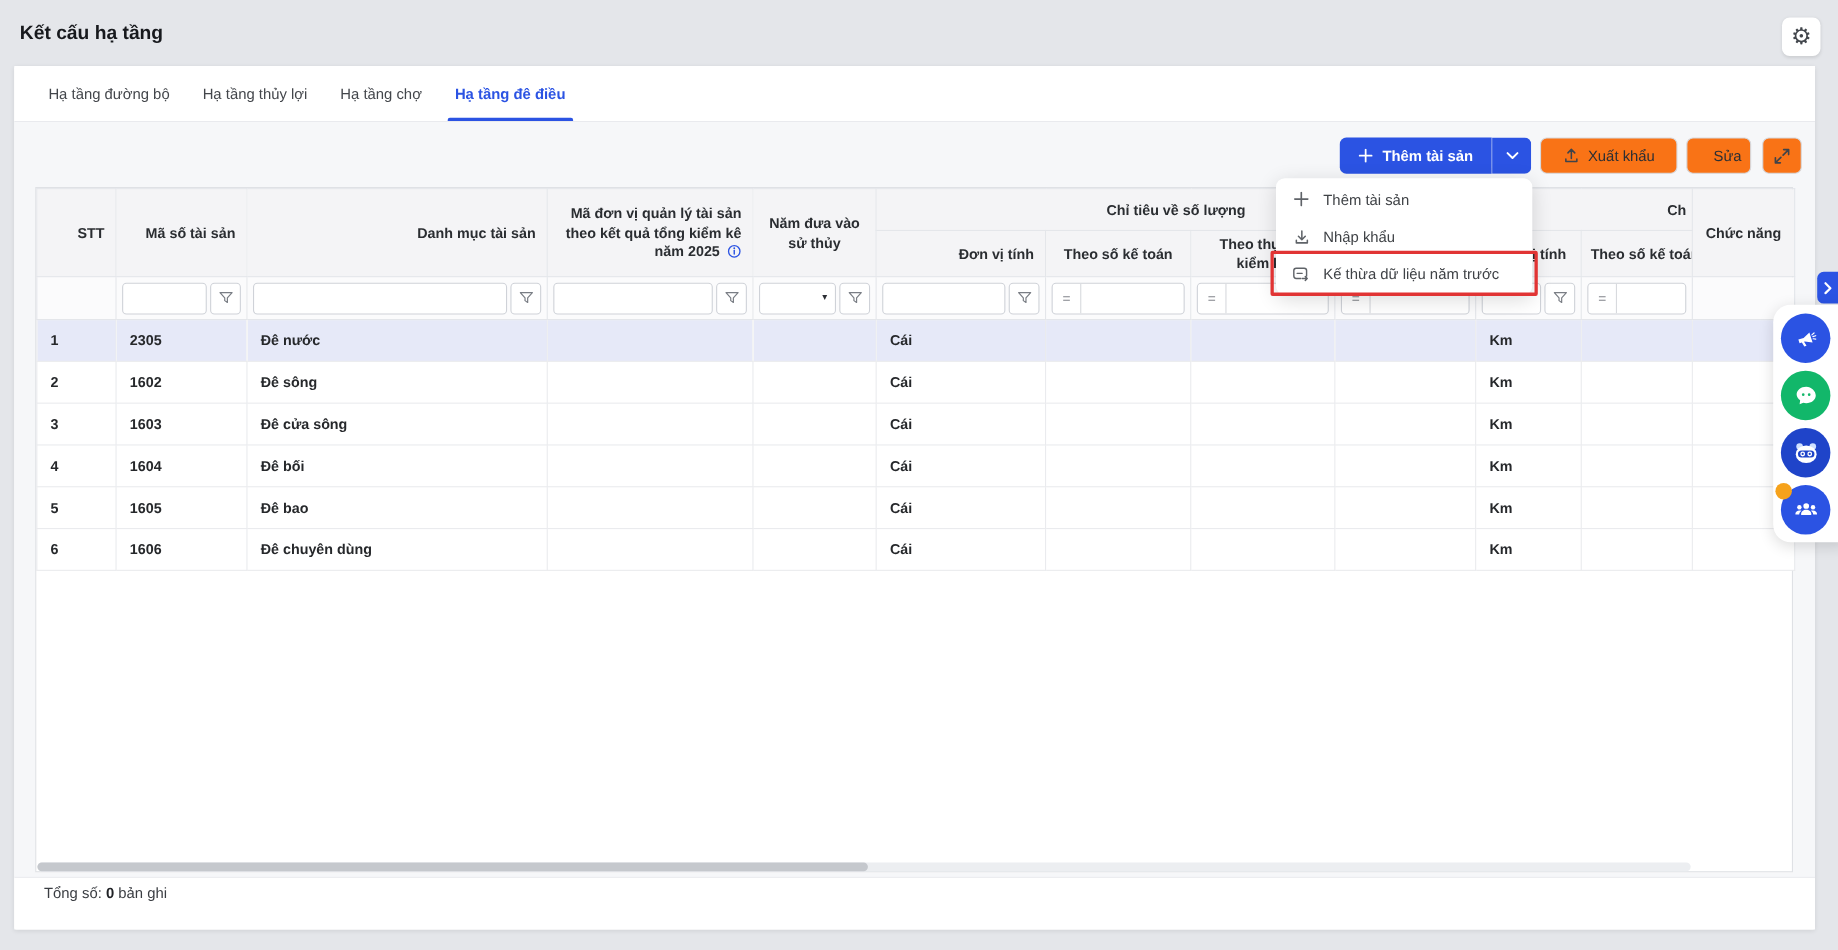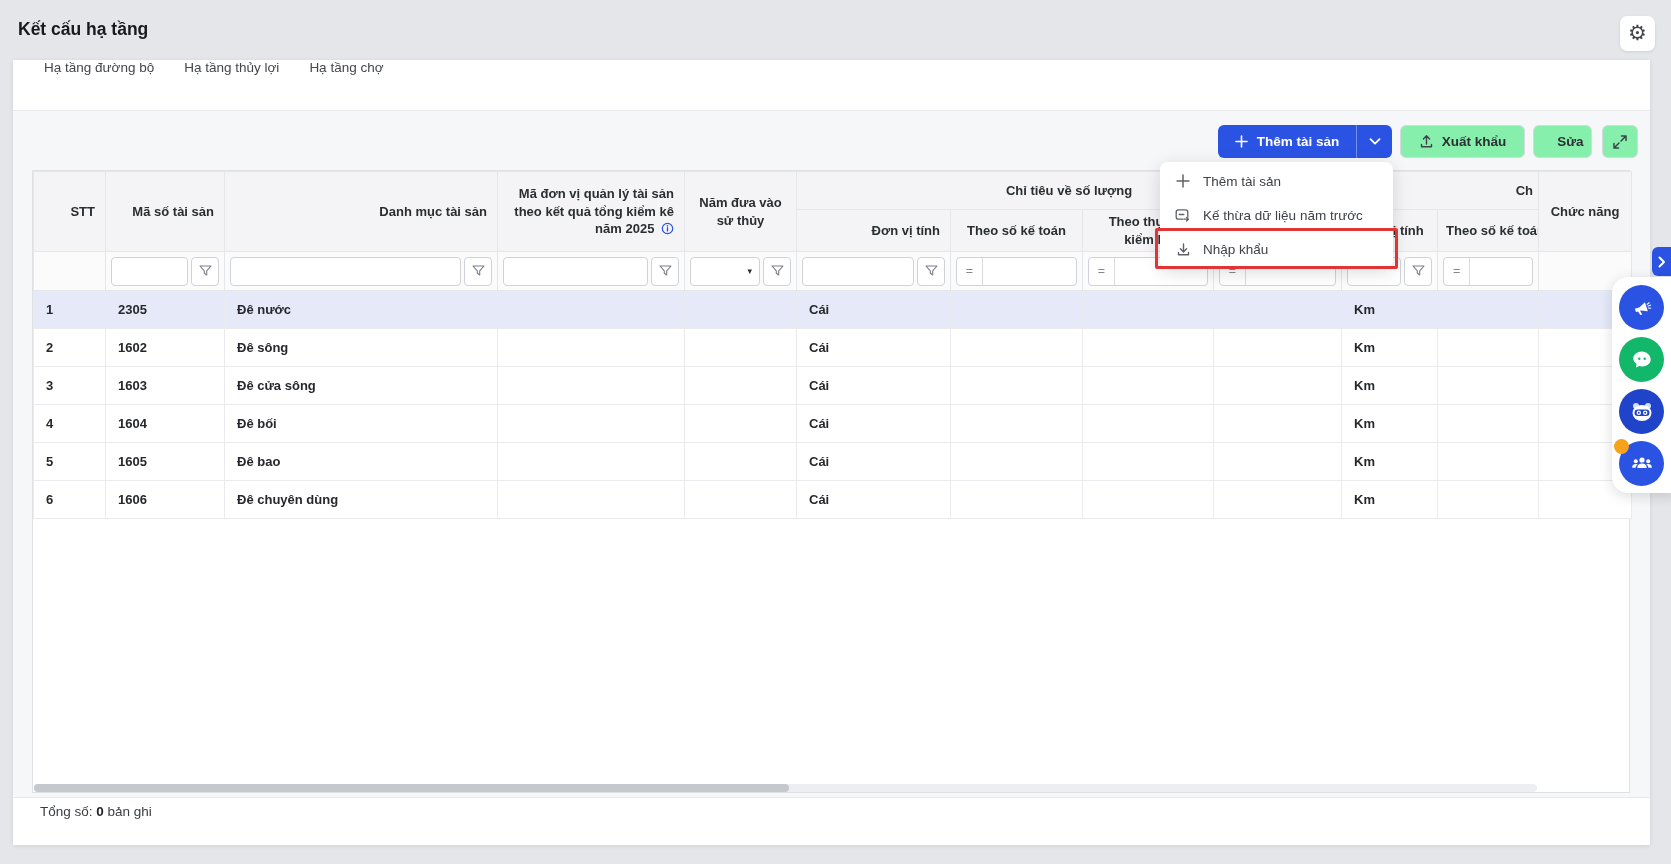--- a/index.html
+++ b/index.html
@@ -19,40 +19,40 @@
     border-radius:7px; box-shadow:0 1px 3px rgba(0,0,0,.10); cursor:pointer;
     display:flex; align-items:center; justify-content:center;
   }
   .gear-glyph { font-family:"DejaVu Sans",sans-serif; font-size:21px; color:#43474d; line-height:1; }
 
   
   .panel { left:13px; top:60px; width:1637px; height:785px; background:#fff;
     border-radius:2px; box-shadow:0 1px 5px rgba(0,0,0,.09); }
   .tabs-bar { left:13px; top:60px; width:1637px; height:51px; background:#fff;
     border-bottom:1px solid #e9eaee; display:flex; align-items:stretch; padding-left:16px; }
-  .tab { display:flex; align-items:flex-start; padding:0 15px; font-size:13.5px; font-weight:500;
+  .tab { display:flex; align-items:center; padding:0 15px; font-size:13.5px; font-weight:500;
     color:#43464b; cursor:pointer; position:relative; }
   .tab.active { color:#2b53e3; font-weight:600; }
   .tab.active::after { content:""; position:absolute; left:8px; right:8px; bottom:0; height:3px;
     background:#2b53e3; border-radius:2px 2px 0 0; }
   .content-bg { left:13px; top:111px; width:1637px; height:686px; background:#f6f7f9; }
   .footer-bar { left:13px; top:797px; width:1637px; height:48px; background:#fff;
     border-top:1px solid #e8e9ed; }
   .footer-text { left:40px; top:804px; font-size:13.5px; color:#3a3d42; }
   .footer-text b { font-weight:700; color:#202226; }
 
   
   .btn { border:none; cursor:pointer; font-family:inherit; display:flex; align-items:center;
     justify-content:center; font-size:13.5px; }
   .btn-blue-main { left:1218px; top:125px; width:138px; height:33px; background:#2b53e3;
     color:#fff; font-weight:600; border-radius:6px 0 0 6px; gap:9px; }
   .btn-blue-caret { left:1356px; top:125px; width:36px; height:33px; background:#2b53e3;
     border-radius:0 6px 6px 0; border-left:1px solid rgba(255,255,255,.35); }
-  .btn-white { background:#86efac; border:1px solid #d7d9de; border-radius:6px; color:#2c2f34;
-    font-weight:700; gap:8px; }
+  .btn-white { background:#f97316; border:1px solid #d7d9de; border-radius:6px; color:#2c2f34;
+    font-weight:400; gap:8px; }
   .btn-export { left:1400px; top:125px; width:125px; height:33px; }
   .btn-edit   { left:1533px; top:125px; width:59px;  height:33px;padding-left:16px; }
   .btn-expand { left:1602px; top:125px; width:36px;  height:33px; }
 
   
   .menu { left:1160px; top:162px; width:233px; height:106px; background:#fff; border-radius:8px;
     box-shadow:0 4px 18px rgba(0,0,0,.14); z-index:20; padding-top:2px; }
   .menu-item { height:34px; display:flex; align-items:center; padding:0 14px; gap:11px;
     font-size:13.5px; color:#3f4246; cursor:pointer; }
   .menu-item .mi-icon { width:18px; display:flex; justify-content:center; }
@@ -120,20 +120,23 @@
 
 <div class="abs tabs-bar">
   <div class="tab">
       <span>Hạ tầng đường bộ</span>
     </div>
   <div class="tab">
       <span>Hạ tầng thủy lợi</span>
     </div>
   <div class="tab">
       <span>Hạ tầng chợ</span>
+    </div>
+  <div class="tab active">
+      <span>Hạ tầng đê điều</span>
     </div>
 </div>
 
 <div class="abs content-bg"></div>
 
 <button class="abs btn btn-blue-main">
   <svg width="13" height="13" viewBox="0 0 13 13">
       <path d="M6.5 1v11M1 6.5h11" stroke="#fff" stroke-width="1.6" stroke-linecap="round"></path>
     </svg>
   <span>Thêm tài sản</span>
@@ -404,36 +407,36 @@
   <div class="menu-item">
     <span class="mi-icon">
         <svg width="14" height="14" viewBox="0 0 13 13">
           <path d="M6.5 1v11M1 6.5h11" stroke="#5f6368" stroke-width="1.4" stroke-linecap="round"></path>
         </svg>
       </span>
     <span>Thêm tài sản</span>
   </div>
   <div class="menu-item">
     <span class="mi-icon">
+        <svg width="15" height="15" viewBox="0 0 15 15">
+          <path d="M7.5 2v7.8M4.4 6.8 7.5 10l3.1-3.2M2.5 10.5v2.3h10v-2.3" fill="none" stroke="#5f6368" stroke-width="1.4" stroke-linecap="round" stroke-linejoin="round"></path>
+        </svg>
+      </span>
+    <span>Nhập khẩu</span>
+  </div>
+  <div class="menu-item">
+    <span class="mi-icon">
         <svg width="16" height="15" viewBox="0 0 16 15">
           <rect x="1.2" y="1.8" width="11.6" height="9.4" rx="2.2" fill="none" stroke="#5f6368" stroke-width="1.3"></rect>
           <path d="M4.2 6.5h4.6" stroke="#5f6368" stroke-width="1.3" stroke-linecap="round"></path>
           <path d="M8 9.6h7v4H8z" fill="#fff"></path>
           <path d="M8.8 11.2h4.6m0 0-1.8-1.8m1.8 1.8-1.8 1.8" stroke="#5f6368" stroke-width="1.3" fill="none" stroke-linecap="round" stroke-linejoin="round"></path>
         </svg>
       </span>
     <span>Kế thừa dữ liệu năm trước</span>
-  </div>
-  <div class="menu-item">
-    <span class="mi-icon">
-        <svg width="15" height="15" viewBox="0 0 15 15">
-          <path d="M7.5 2v7.8M4.4 6.8 7.5 10l3.1-3.2M2.5 10.5v2.3h10v-2.3" fill="none" stroke="#5f6368" stroke-width="1.4" stroke-linecap="round" stroke-linejoin="round"></path>
-        </svg>
-      </span>
-    <span>Nhập khẩu</span>
   </div>
 </div>
 <div class="abs red-box"></div>
 
 <div class="abs edge-chevron">
   <svg width="8" height="12" viewBox="0 0 8 12">
       <path d="M1.5 1.5 6 6l-4.5 4.5" fill="none" stroke="#fff" stroke-width="2" stroke-linecap="round" stroke-linejoin="round"></path>
     </svg>
 </div>
 

